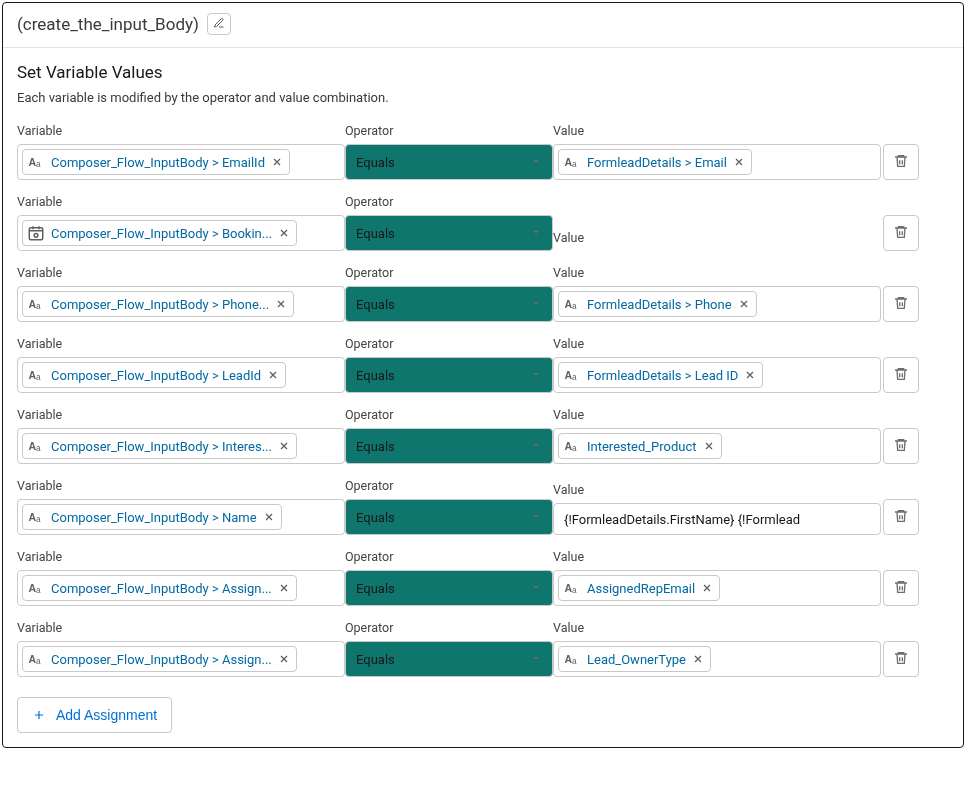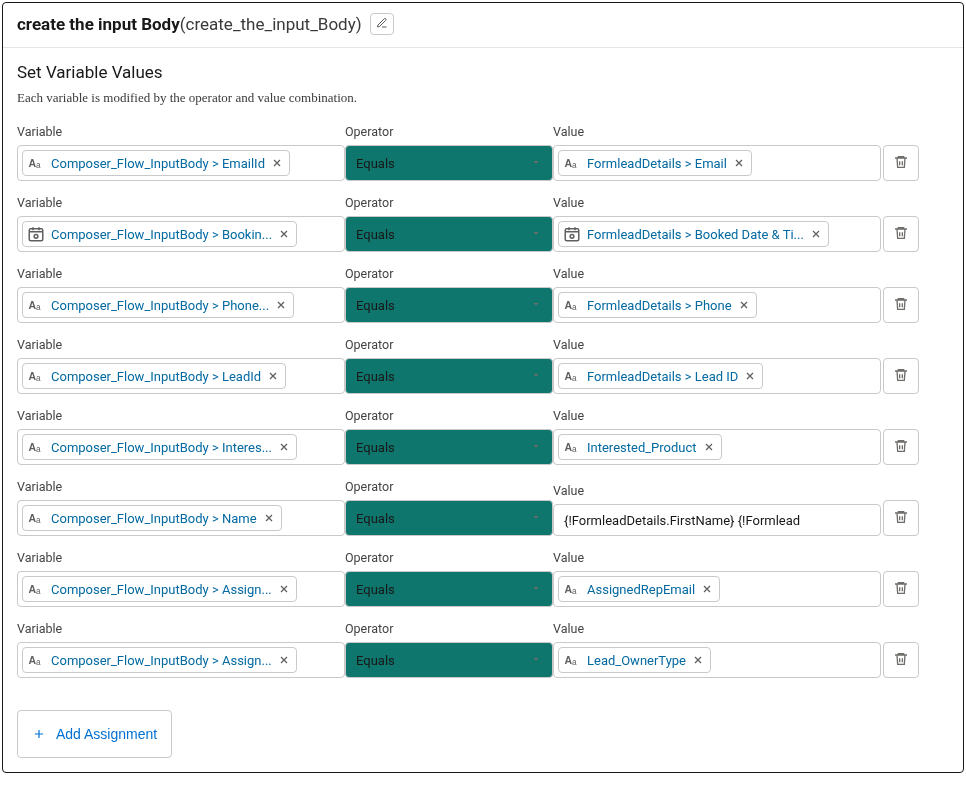--- a/index.html
+++ b/index.html
@@ -39,21 +39,21 @@
     border-radius: 4px;
     background: #fff;
     display: inline-flex;
     align-items: center;
     justify-content: center;
     color: #5a5a5a;
     cursor: pointer;
   }
   .panel-body { padding: 14px 14px 14px 14px; }
   .section-title { font-size: 17px; font-weight: 400; margin-bottom: 8px; }
-  .section-desc { font-size: 13px; color: #3a3a3a; margin-bottom: 18px; font-family: Liberation Serif, serif; }
+  .section-desc { font-size: 13px; color: #3a3a3a; margin-bottom: 18px; }
   .row {
     display: grid;
     grid-template-columns: 328px 208px 328px 40px;
     align-items: end;
     margin-bottom: 14px;
   }
   .field-label { font-size: 12.5px; color: #444; margin-bottom: 6px; }
   .delete-cell { display:flex; align-items:flex-end; justify-content:center; }
   .token-field {
     border: 1px solid #c9c9c9;
@@ -121,41 +121,40 @@
     overflow: hidden;
   }
   .icon-btn {
     width: 36px; height: 36px;
     border: 1px solid #c9c9c9;
     border-radius: 4px; background:#fff;
     display:flex;align-items:center;justify-content:center;
     color:#706e6b; cursor:pointer;
   }
   .add-btn {
-    margin-top: 18px;
+    margin-top: 6px;
     display:inline-flex;
     align-items:center;
-    height: 48px;
+    height: 36px;
     padding: 0 14px;
     border: 1px solid #c9c9c9;
     border-radius: 4px;
     background: #fff;
     color: #0070d2;
     font-size: 14px;
     cursor: pointer;
   }
   .add-btn svg { margin-right: 10px; }
   .chev { color:#706e6b; }
 </style>
 </head>
 <body>
 
 <div class="panel">
   <div class="panel-header">
-    <span class="panel-title">create the input Body</span>
     <span class="panel-subtitle">(create_the_input_Body)</span>
     <button class="edit-btn">
       <span>
         <svg width="12" height="12" viewBox="0 0 24 24" fill="none" stroke="currentColor" stroke-width="2">
             <path d="M12 20h9"></path>
             <path d="M16.5 3.5a2.1 2.1 0 013 3L7 19l-4 1 1-4 12.5-12.5z"></path>
           </svg>
       </span>
     </button>
   </div>
@@ -249,37 +248,20 @@
     <div class="select-field">
       <span>Equals</span>
       <span class="chev"><svg width="12" height="12" viewBox="0 0 24 24" fill="currentColor">
                   <path d="M7 10l5 5 5-5z"></path>
                 </svg></span>
     </div>
           </div>
           <div>
     <div class="field-label">Value</div>
 
-      <div class="token-field">
-        <div class="token">
-          <span class="token-icon">
-                  <svg width="18" height="18" viewBox="0 0 24 24" fill="none" stroke="currentColor" stroke-width="2">
-                    <rect x="3" y="5" width="18" height="16" rx="2"></rect>
-                    <path d="M3 9h18M8 3v4M16 3v4"></path>
-                    <circle cx="12" cy="15" r="2.5"></circle>
-                  </svg>
-                </span>
-          <span class="token-text">FormleadDetails &gt; Booked Date &amp; Ti...</span>
-          <span class="token-remove">
-                  <svg width="12" height="12" viewBox="0 0 24 24" fill="none" stroke="currentColor" stroke-width="2.5">
-                    <path d="M18 6L6 18M6 6l12 12"></path>
-                  </svg>
-                </span>
-        </div>
-      </div>
           </div>
           <div class="delete-cell">
             <button class="icon-btn">
               <span><svg width="16" height="16" viewBox="0 0 24 24" fill="none" stroke="currentColor" stroke-width="2">
                   <path d="M3 6h18M8 6V4h8v2M6 6l1 14h10l1-14"></path>
                   <path d="M10 11v6M14 11v6"></path>
                 </svg></span>
             </button>
           </div>
         </div>

